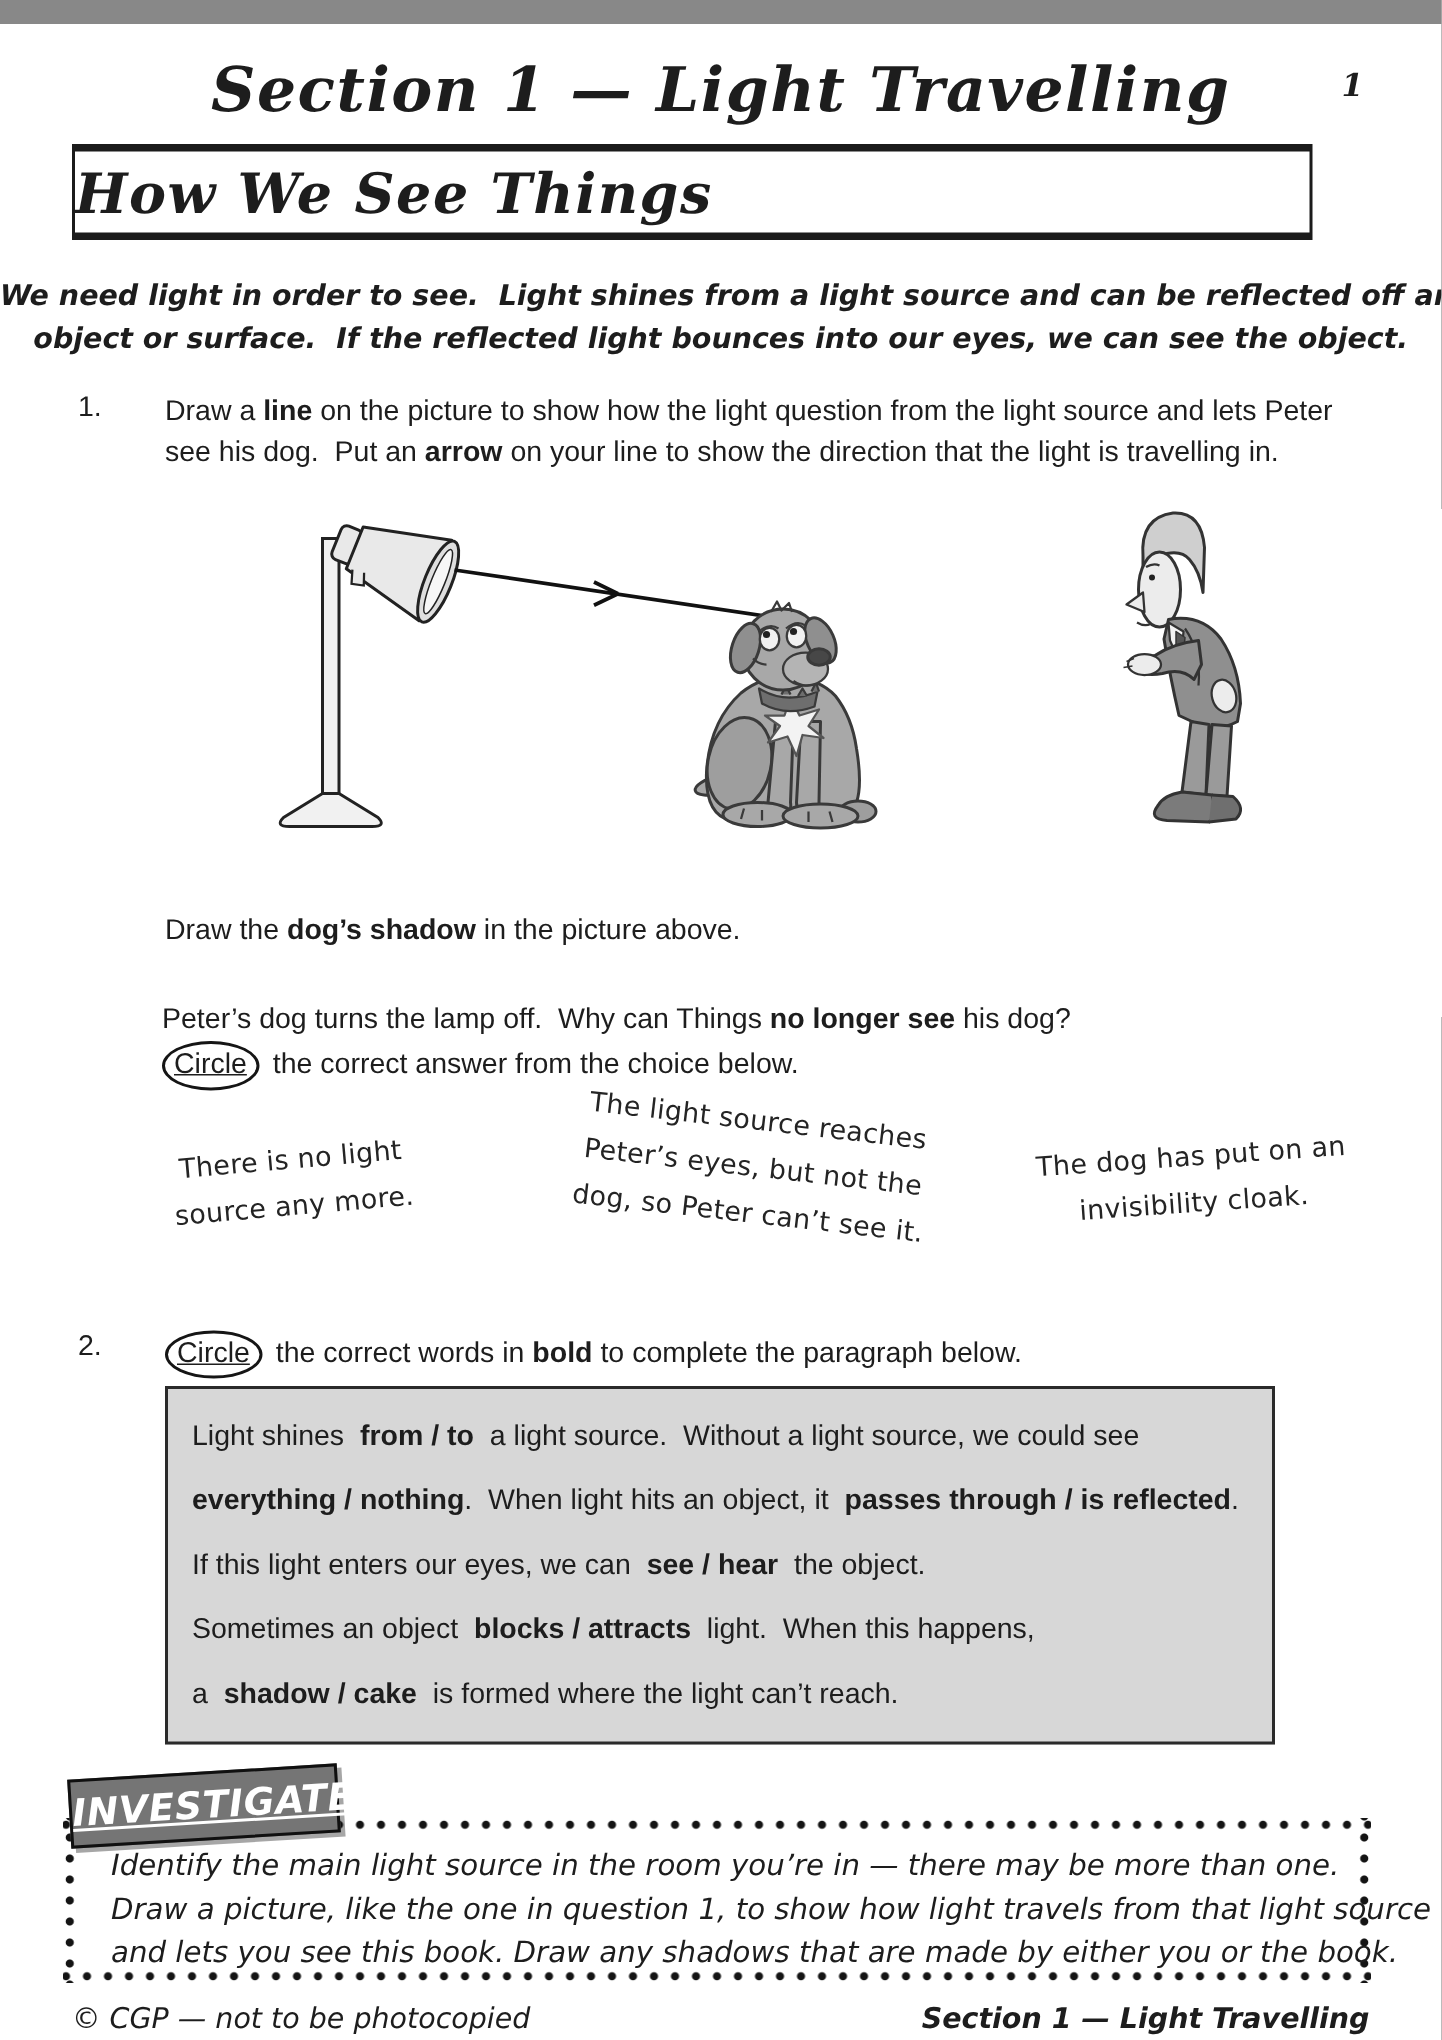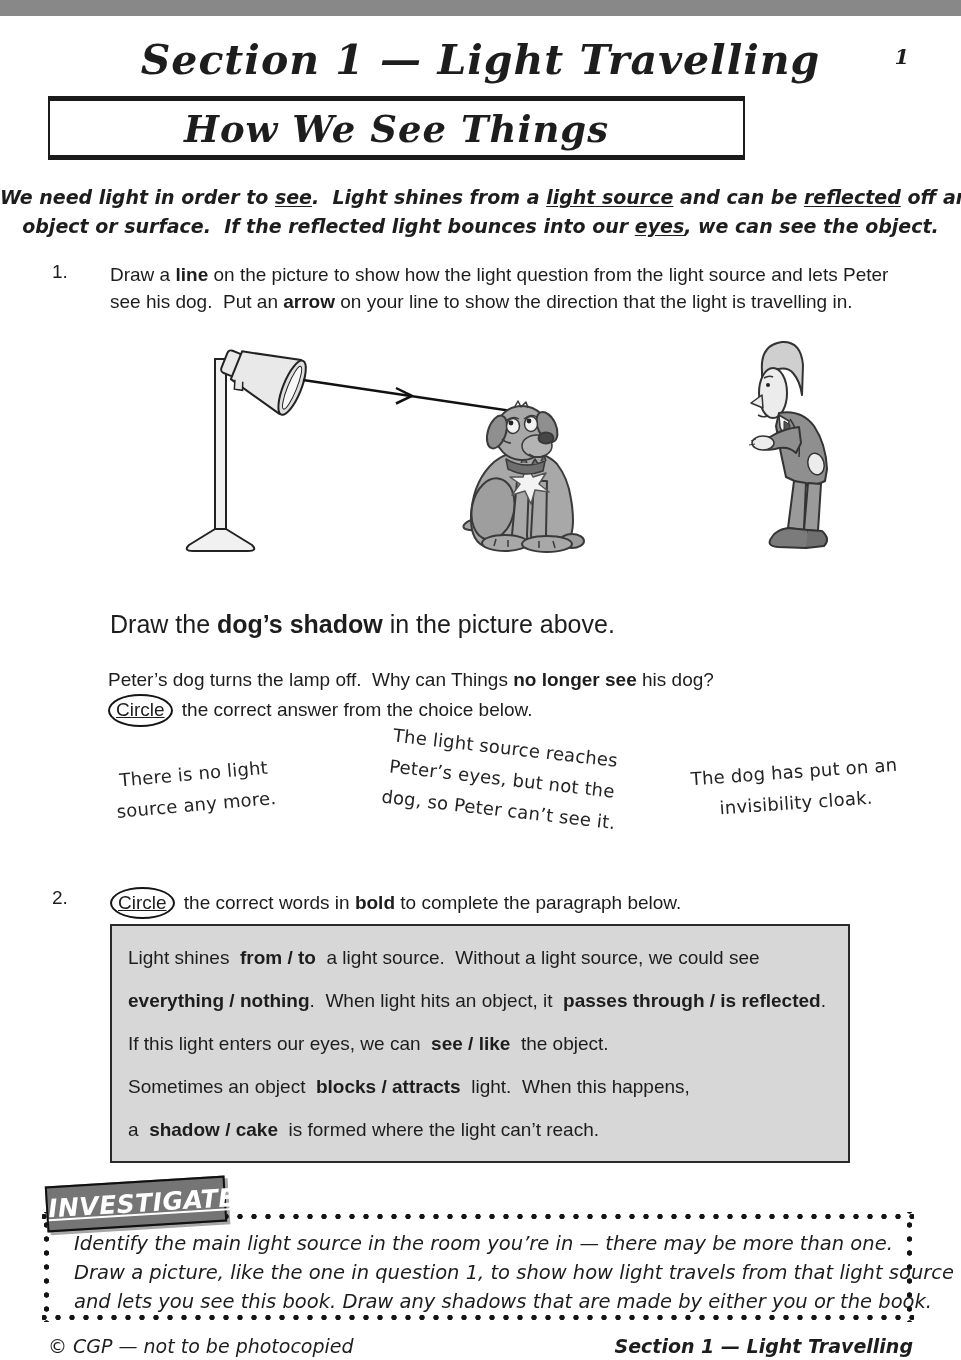--- a/index.html
+++ b/index.html
@@ -8,35 +8,35 @@
     --figure_light:#efefef; --figure_mid:#a8a8a8; --figure_dark:#8f8f8f;
   }
   *{margin:0;padding:0;box-sizing:border-box;}
   html,body{background:#888;}
   .page{
     position:relative;width:961px;height:1360px;margin:16px auto;
     background:var(--paper);color:var(--ink);
     font-family:"Liberation Sans",sans-serif;overflow:hidden;
   }
   .b{font-weight:bold;}
-  .u{text-decoration:underline;text-underline-offset:2px;}
+  .u{text-underline-offset:2px;}
 
   .page-title{
     position:absolute;top:20px;left:0;width:100%;text-align:center;
     font-family:"DejaVu Serif",serif;font-style:italic;font-weight:bold;
     font-size:41px;letter-spacing:1px;
   }
   .page-number{
     position:absolute;top:28px;right:52px;
     font-family:"DejaVu Serif",serif;font-style:italic;font-weight:bold;font-size:21px;
   }
   .heading-box{
-    position:absolute;left:48px;top:80px;width:697px;height:64px;
+    position:absolute;left:48px;top:80px;width:827px;height:64px;
     border:2px solid #1b1b1b;border-top-width:5px;border-bottom-width:5px;
-    text-align:center;
+    text-align:left;
   }
   .heading-box .t{
     font-family:"DejaVu Serif",serif;font-style:italic;font-weight:bold;
     font-size:37px;line-height:57px;letter-spacing:1px;
   }
   .intro{
     position:absolute;top:167px;left:0;width:100%;text-align:center;
     font-family:"DejaVu Sans",sans-serif;font-style:italic;font-weight:600;
     font-size:19px;line-height:29px;
   }
@@ -44,21 +44,21 @@
 
   .q-row{position:absolute;left:52px;display:flex;}
   .q-num{width:58px;font-size:19px;flex:none;}
   .q-text{font-size:19px;line-height:27px;}
   .q-text .line{white-space:pre;}
   #q1-row{top:245px;width:870px;}
   #q2-row{top:871px;width:870px;}
 
   .figure{position:absolute;top:315px;left:0;}
 
-  .shadow-line{position:absolute;left:110px;top:594px;font-size:25px;white-space:pre;}
+  .shadow-line{position:absolute;left:110px;top:594px;font-size:19px;white-space:pre;}
   .lampoff{position:absolute;left:108px;top:650px;font-size:19px;line-height:28px;}
   .lampoff .line{white-space:pre;}
   .oval{
     display:inline-block;border:2px solid #151515;border-radius:50%;
     padding:0 6px 1px;margin-right:4px;text-decoration:underline;
   }
 
   .option{
     position:absolute;text-align:center;color:#242424;
     font-family:"DejaVu Sans",sans-serif;font-size:18px;line-height:31px;
@@ -209,21 +209,21 @@
   <div class="q-row" id="q2-row">
     <div class="q-num">2.</div>
     <div class="q-text">
       <div class="line"><span class="oval">Circle</span><span><span> the correct words in </span><span class="b">bold</span><span> to complete the paragraph below.</span></span></div>
     </div>
   </div>
 
   <div class="gray-box">
     <div class="boxline"><span>Light shines  </span><span class="b">from / to</span><span>  a light source.  Without a light source, we could see</span></div>
     <div class="boxline"><span class="b">everything / nothing</span><span>.  When light hits an object, it  </span><span class="b">passes through / is reflected</span><span>.</span></div>
-    <div class="boxline"><span>If this light enters our eyes, we can  </span><span class="b">see / like</span><span>  the object.</span></div>
+    <div class="boxline"><span>If this light enters our eyes, we can  </span><span class="b">see / hear</span><span>  the object.</span></div>
     <div class="boxline"><span>Sometimes an object  </span><span class="b">blocks / attracts</span><span>  light.  When this happens,</span></div>
     <div class="boxline"><span>a  </span><span class="b">shadow / cake</span><span>  is formed where the light can’t reach.</span></div>
   </div>
 
   <div class="investigate-box">
     <div class="dot-edge dot-h dot-top"></div>
     <div class="dot-edge dot-h dot-bottom"></div>
     <div class="dot-edge dot-v dot-left"></div>
     <div class="dot-edge dot-v dot-right"></div>
     <div class="investigate-lines">

